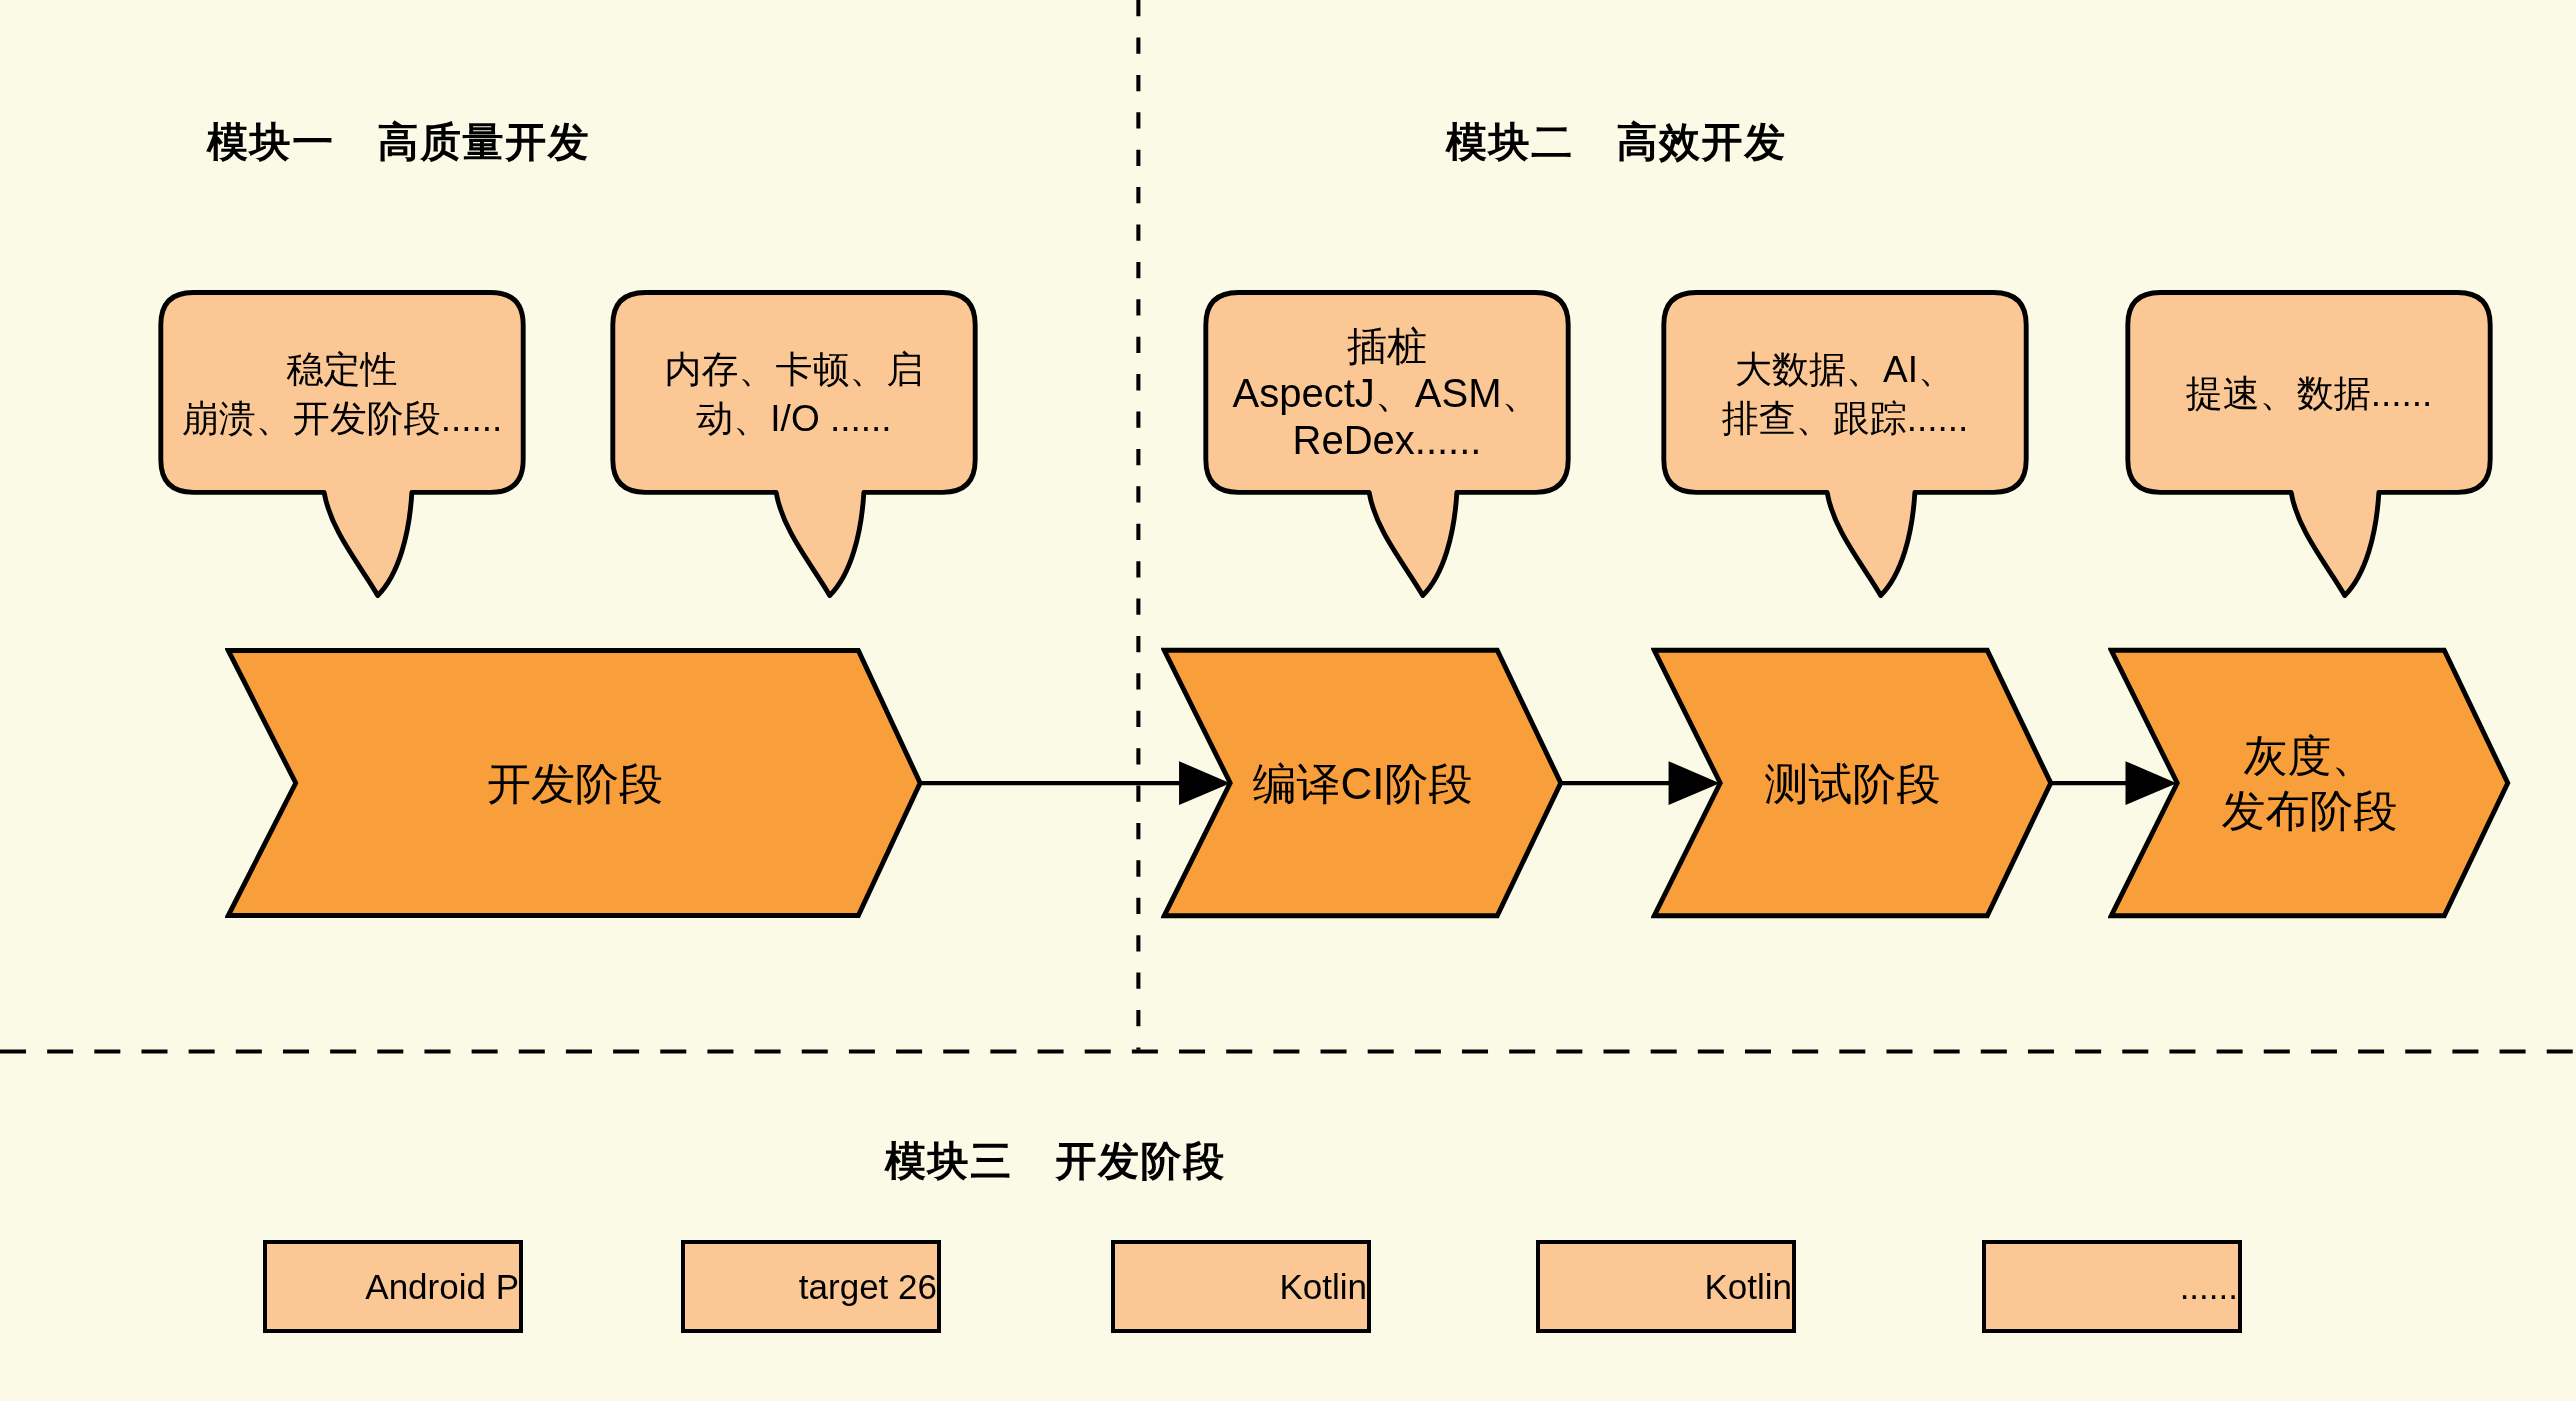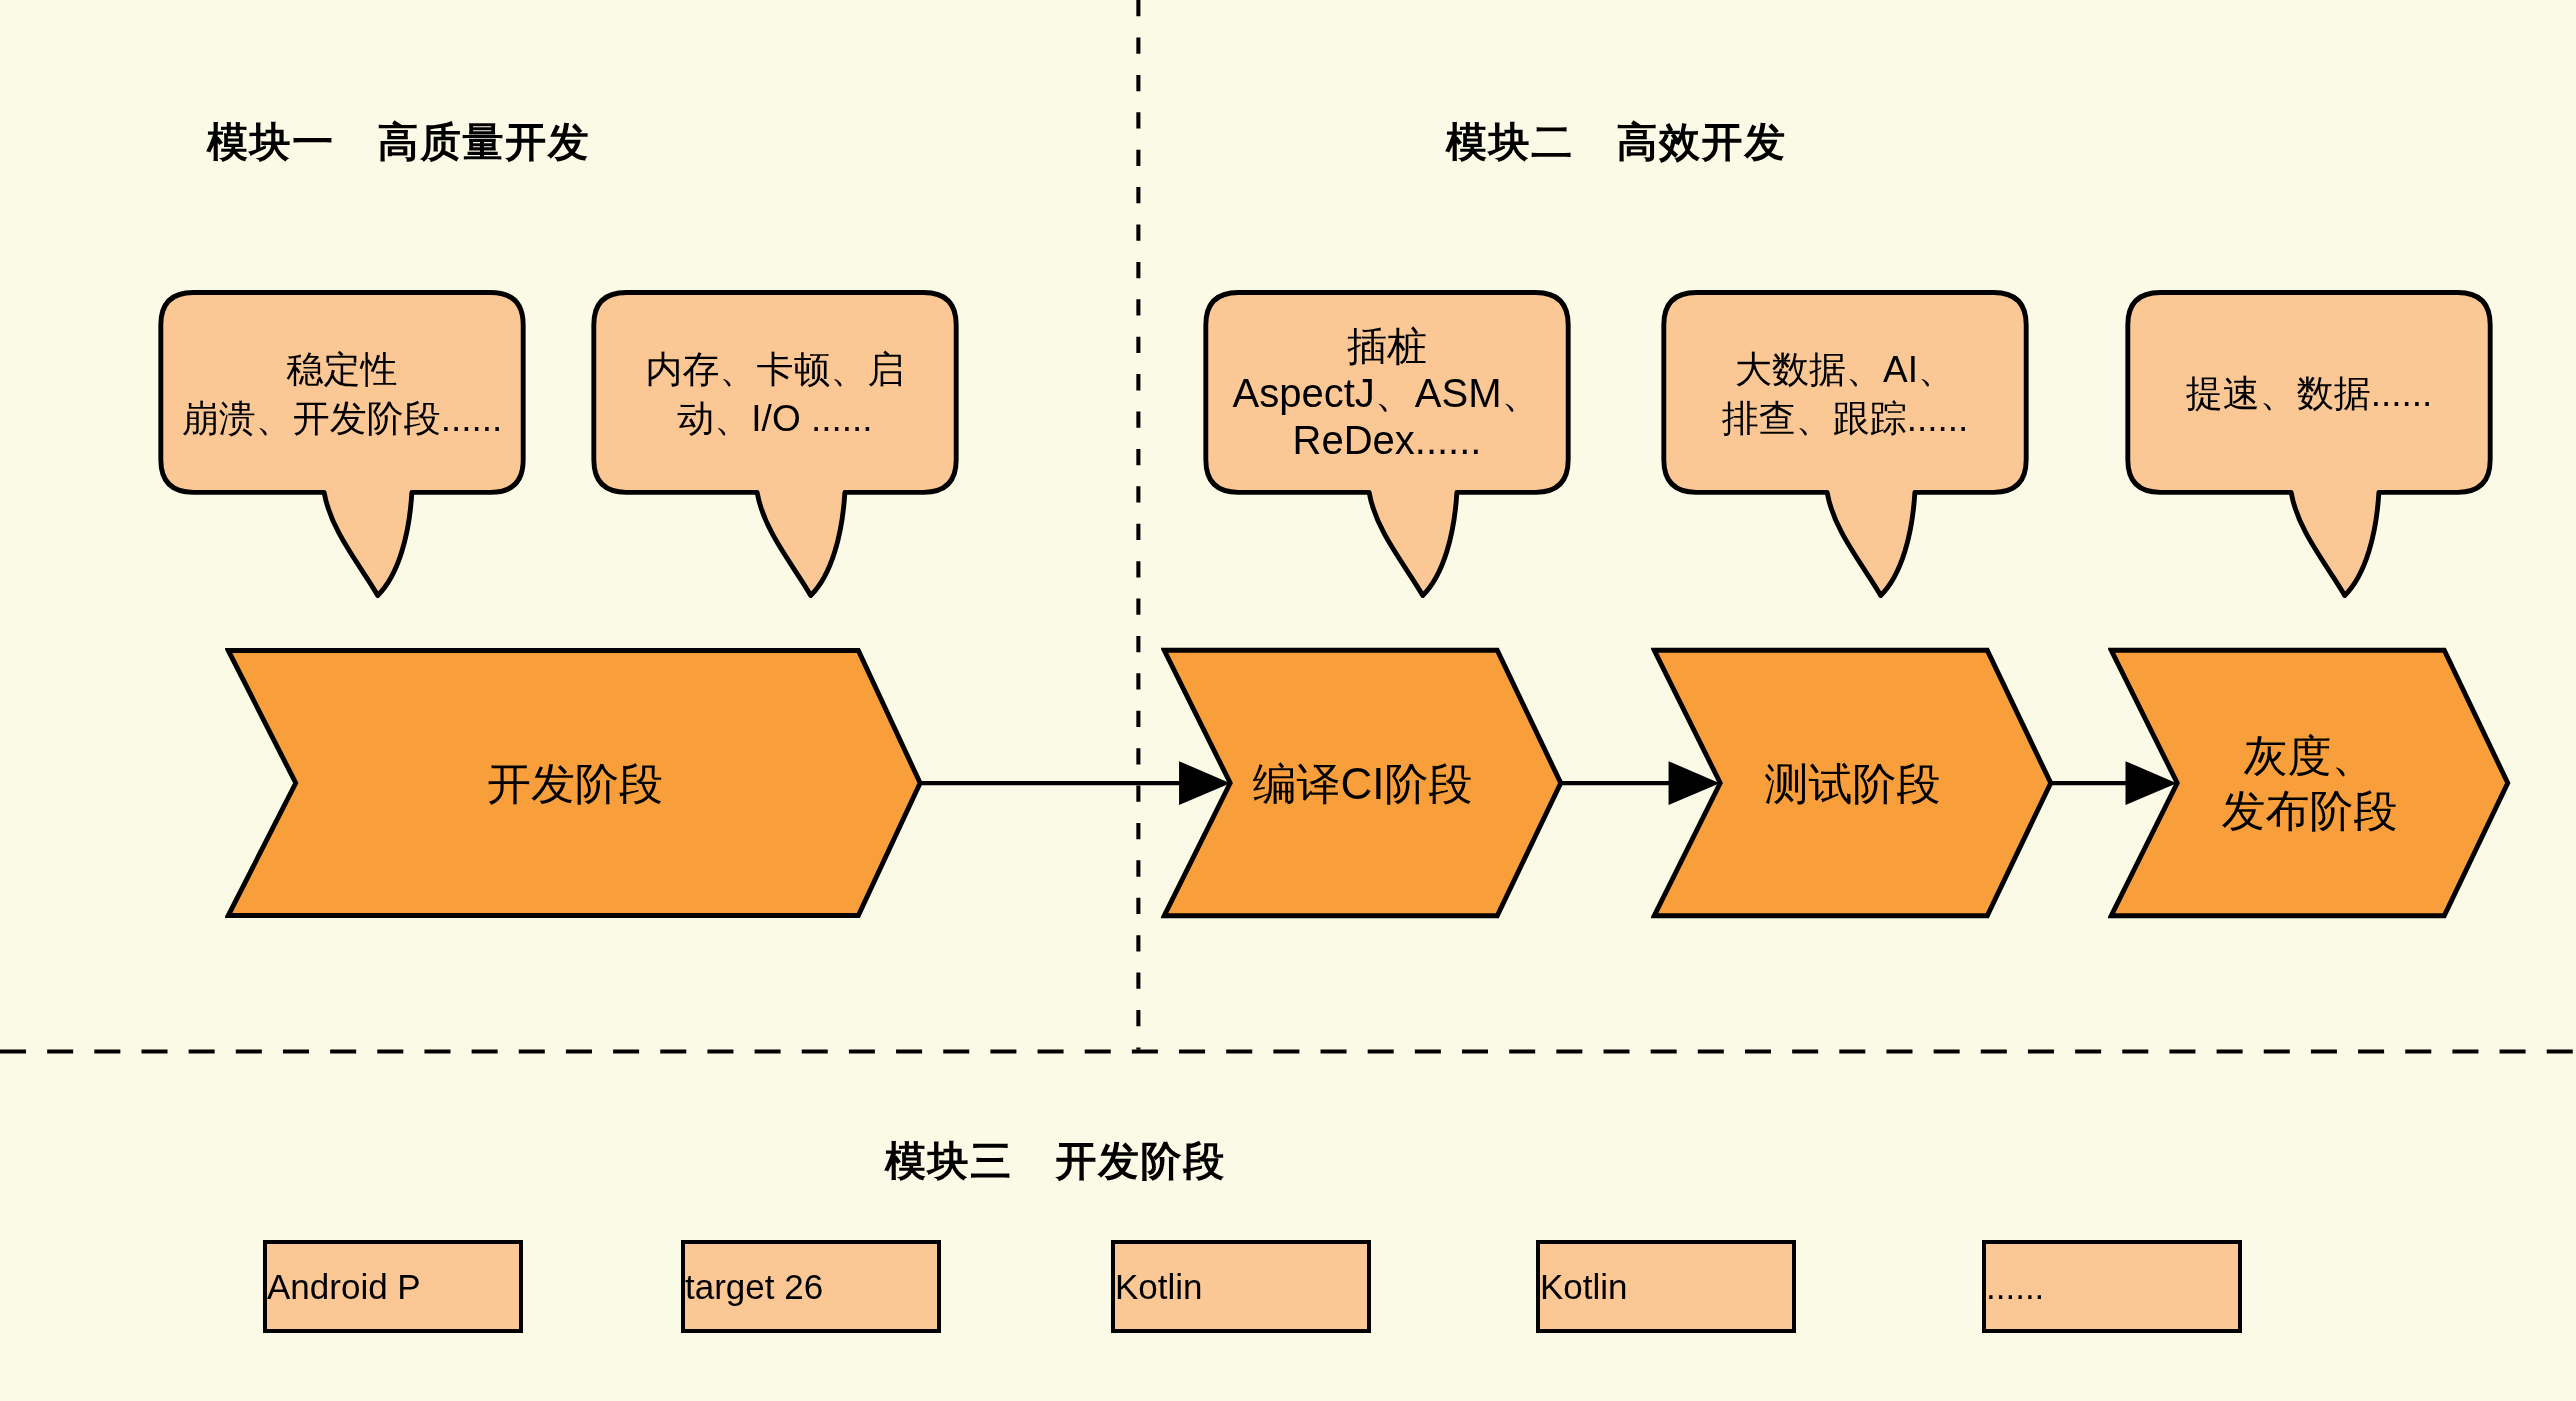--- a/index.html
+++ b/index.html
@@ -48,21 +48,21 @@
     font-size:44px;line-height:55px;text-align:center;white-space:nowrap;
   }
   .stage.s1{left:225px;width:700px}
   .stage.s2{left:1161px;width:403px}
   .stage.s3{left:1651px;width:403px}
   .stage.s4{left:2108px;width:403px}
 
   .tag{
     position:absolute;top:1240px;width:260px;height:93px;box-sizing:border-box;
     background:var(--callout);border:4.1px solid var(--line);
-    display:flex;align-items:center;justify-content:flex-start;
+    display:flex;align-items:center;justify-content:flex-end;
     font-size:35px;white-space:nowrap;
   }
   .tag.t1{left:263px}
   .tag.t2{left:681px}
   .tag.t3{left:1111px}
   .tag.t4{left:1536px}
   .tag.t5{left:1982px}
 </style>
 </head>
 <body>
@@ -88,21 +88,21 @@
 <div class="bubble" style="left:158px;top:290px">
   <svg viewBox="0 0 452 384">
     <path class="bubble-shape" d="M 43 3 H 409 Q 449 3 449 43 V 209 Q 449 249 409 249 H 312 C 309 300 296 350 270 376 C 248 338 212 296 204 249 H 43 Q 3 249 3 209 V 43 Q 3 3 43 3 Z"></path>
   </svg>
   <div class="lines">
     <span>稳定性</span>
     <span>崩溃、开发阶段......</span>
   </div>
 </div>
 
-<div class="bubble" style="left:591px;top:290px">
+<div class="bubble" style="left:610px;top:290px">
   <svg viewBox="0 0 452 384">
     <path class="bubble-shape" d="M 43 3 H 409 Q 449 3 449 43 V 209 Q 449 249 409 249 H 312 C 309 300 296 350 270 376 C 248 338 212 296 204 249 H 43 Q 3 249 3 209 V 43 Q 3 3 43 3 Z"></path>
   </svg>
   <div class="lines">
     <span>内存、卡顿、启</span>
     <span>动、I/O ......</span>
   </div>
 </div>
 
 <div class="bubble" style="left:1203px;top:290px">

